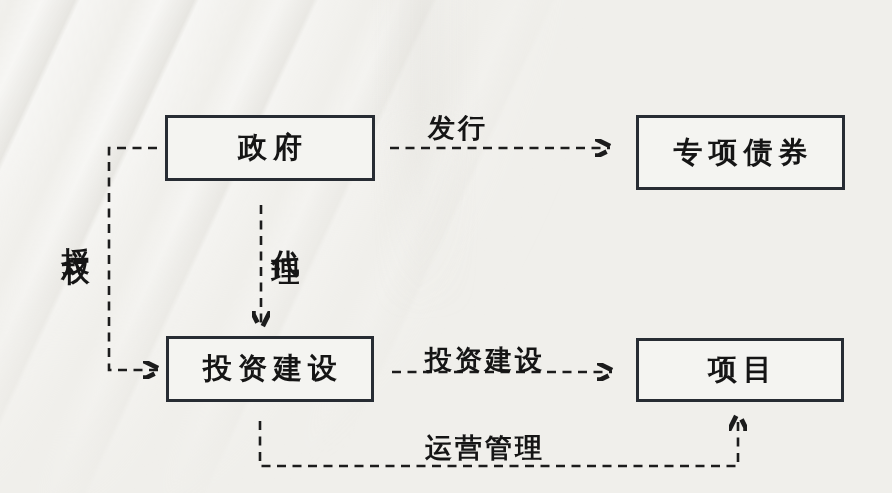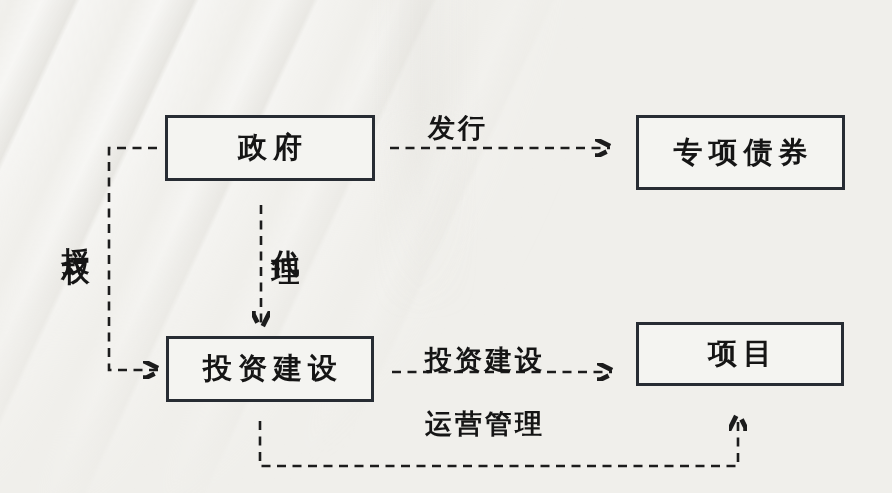--- a/index.html
+++ b/index.html
@@ -60,21 +60,21 @@
     align-items: center;
     justify-content: center;
     font-size: 29px;
     font-weight: 600;
     letter-spacing: 6px;
     text-indent: 6px; 
   }
   .node-government   { left: 165px; top: 115px; width: 210px; height: 66px; }
   .node-special-bond { left: 636px; top: 115px; width: 209px; height: 75px; }
   .node-soe-platform { left: 166px; top: 336px; width: 208px; height: 66px; }
-  .node-project      { left: 636px; top: 322px; width: 208px; height: 64px; }
+  .node-project      { left: 636px; top: 338px; width: 208px; height: 64px; }
 
   svg.connectors {
     position: absolute;
     left: 0;
     top: 0;
     width: 892px;
     height: 493px;
     pointer-events: none;
   }
   svg.connectors path {
@@ -96,21 +96,21 @@
     letter-spacing: 3px;
   }
   .edge-label.v {
     writing-mode: vertical-rl;
     text-orientation: upright;
     letter-spacing: 8px;
     font-size: 28px;
   }
   .label-issue          { left: 428px; top: 110px; }
   .label-invest-build   { left: 425px; top: 342px; }
-  .label-operate-manage { left: 425px; top: 406px; }
+  .label-operate-manage { left: 425px; top: 430px; }
   .label-authorize      { left: 56px;  top: 226px; }
   .label-agency         { left: 266px; top: 228px; }
 </style>
 </head>
 <body>
 
 <div class="streaks"></div>
 <div class="streak-vert"></div>
 
 <svg class="connectors" viewBox="0 0 892 493" xmlns="http://www.w3.org/2000/svg">

